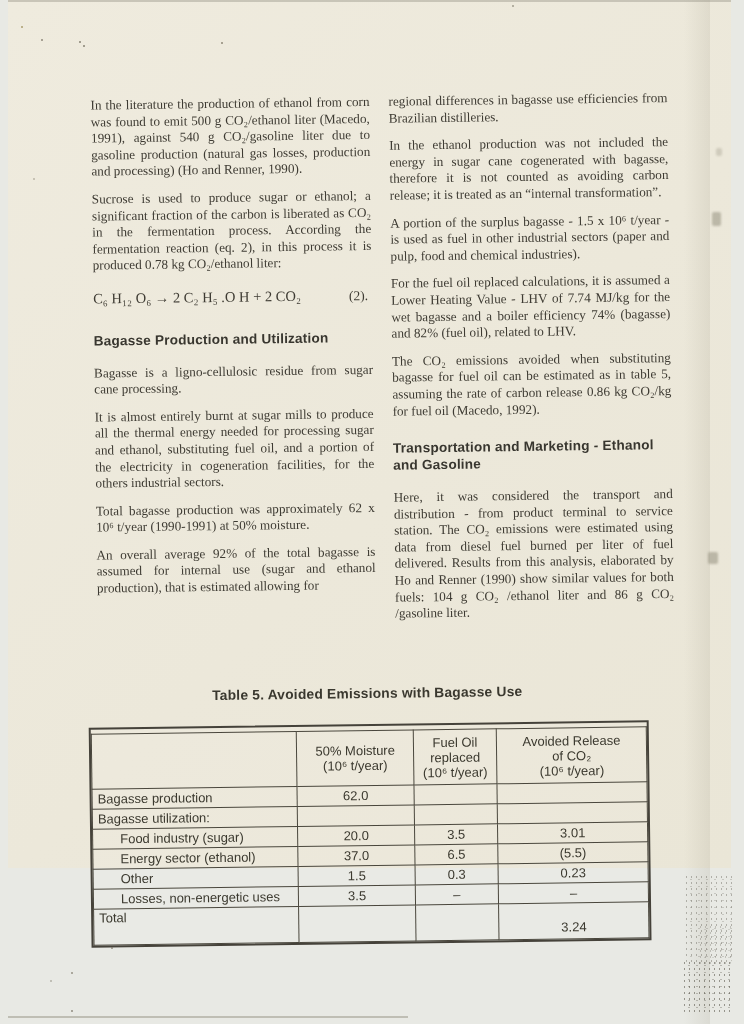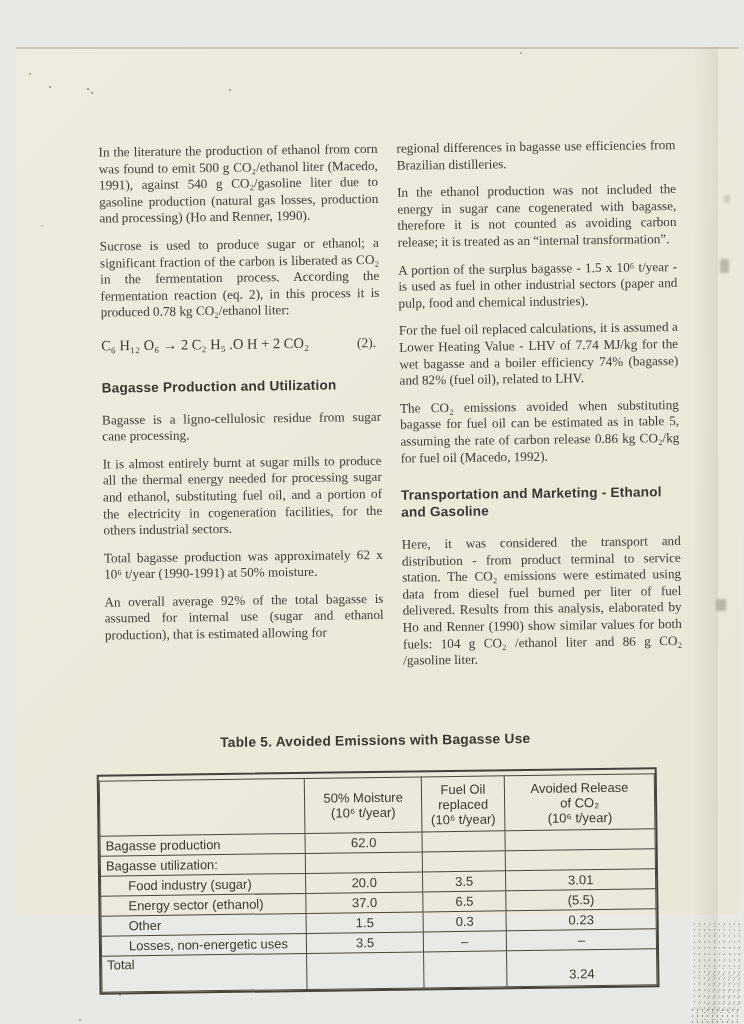--- a/index.html
+++ b/index.html
@@ -2,23 +2,22 @@
 <html><head>
 <meta charset="utf-8">
 <style>
   html,body{margin:0;padding:0;}
   body{
     width:744px;height:1024px;position:relative;overflow:hidden;
     background:#e8e9e4;
     font-family:"Liberation Serif","DejaVu Serif",serif;
   }
   .paper{
-    position:absolute;left:16px;top:0;width:723px;height:868px;
+    position:absolute;left:8px;top:0;width:723px;height:868px;
     background:linear-gradient(135deg,#efebde 0%,#ece8da 55%,#eae6d7 100%);
-    margin-top:47px;
   }
   .paper-edge-top{position:absolute;left:0;top:0;width:723px;height:2px;background:#a9a699;opacity:.55;}
   .paper-edge-right{position:absolute;right:21px;top:0;width:26px;height:1024px;
     background:linear-gradient(to right,rgba(255,255,255,0),rgba(150,144,124,.16));}
   .paper-edge-bottom{position:absolute;left:0;top:1016px;width:400px;height:2px;background:rgba(130,125,108,.4);filter:blur(.5px);}
 
   .rotated{position:absolute;left:0;top:0;width:723px;height:1024px;transform:rotate(-0.75deg);transform-origin:360px 520px;}
 
   .col{position:absolute;width:279px;color:#3e3b33;font-size:13.2px;line-height:16.6px;text-align:justify;}
   .col-left{left:88px;top:94px;}

